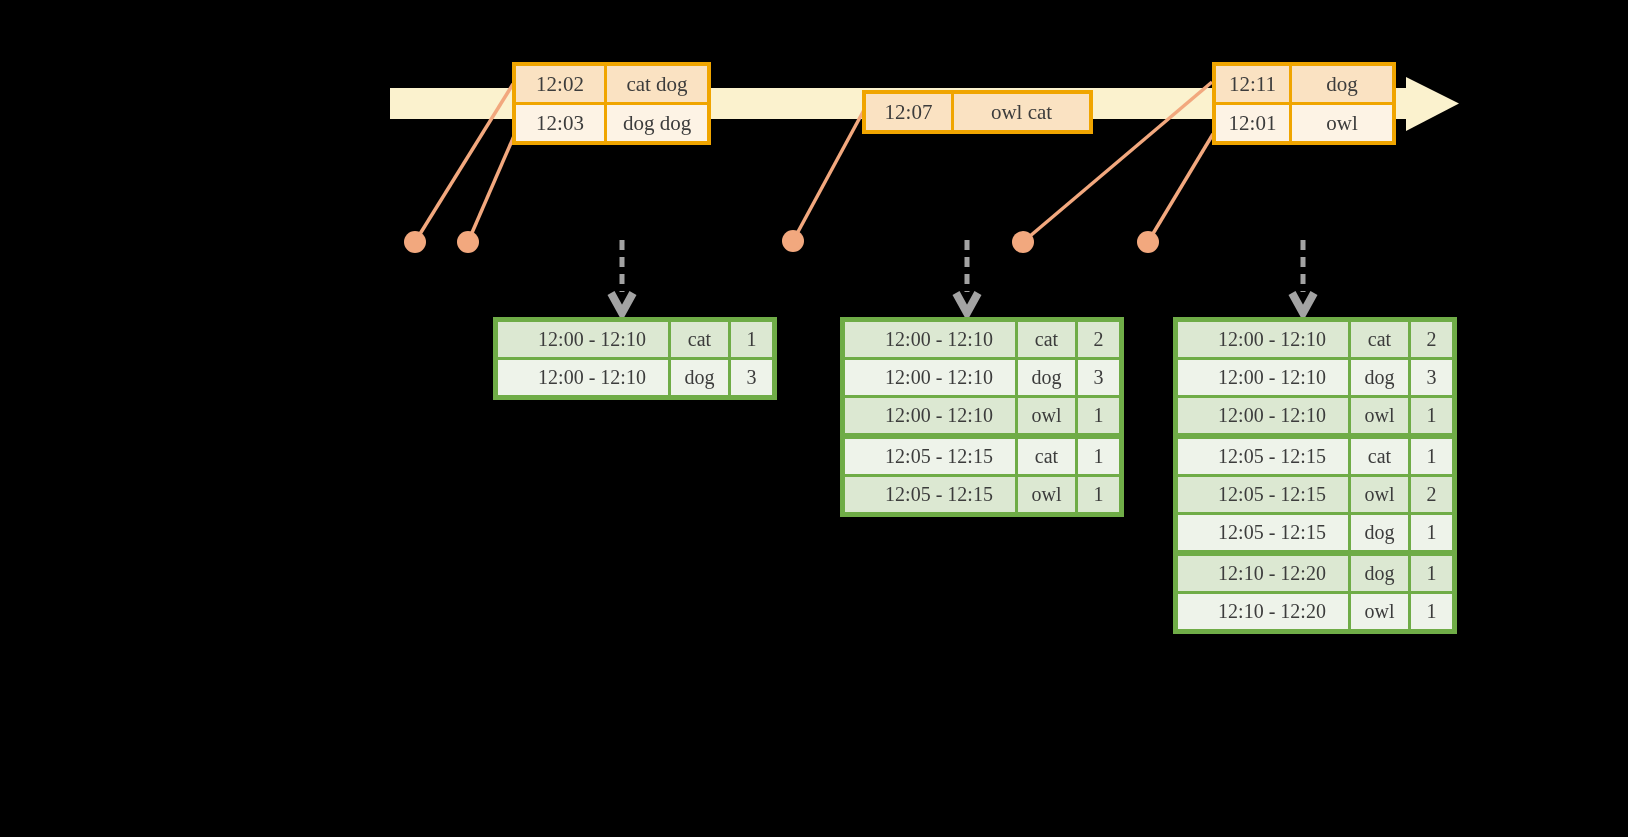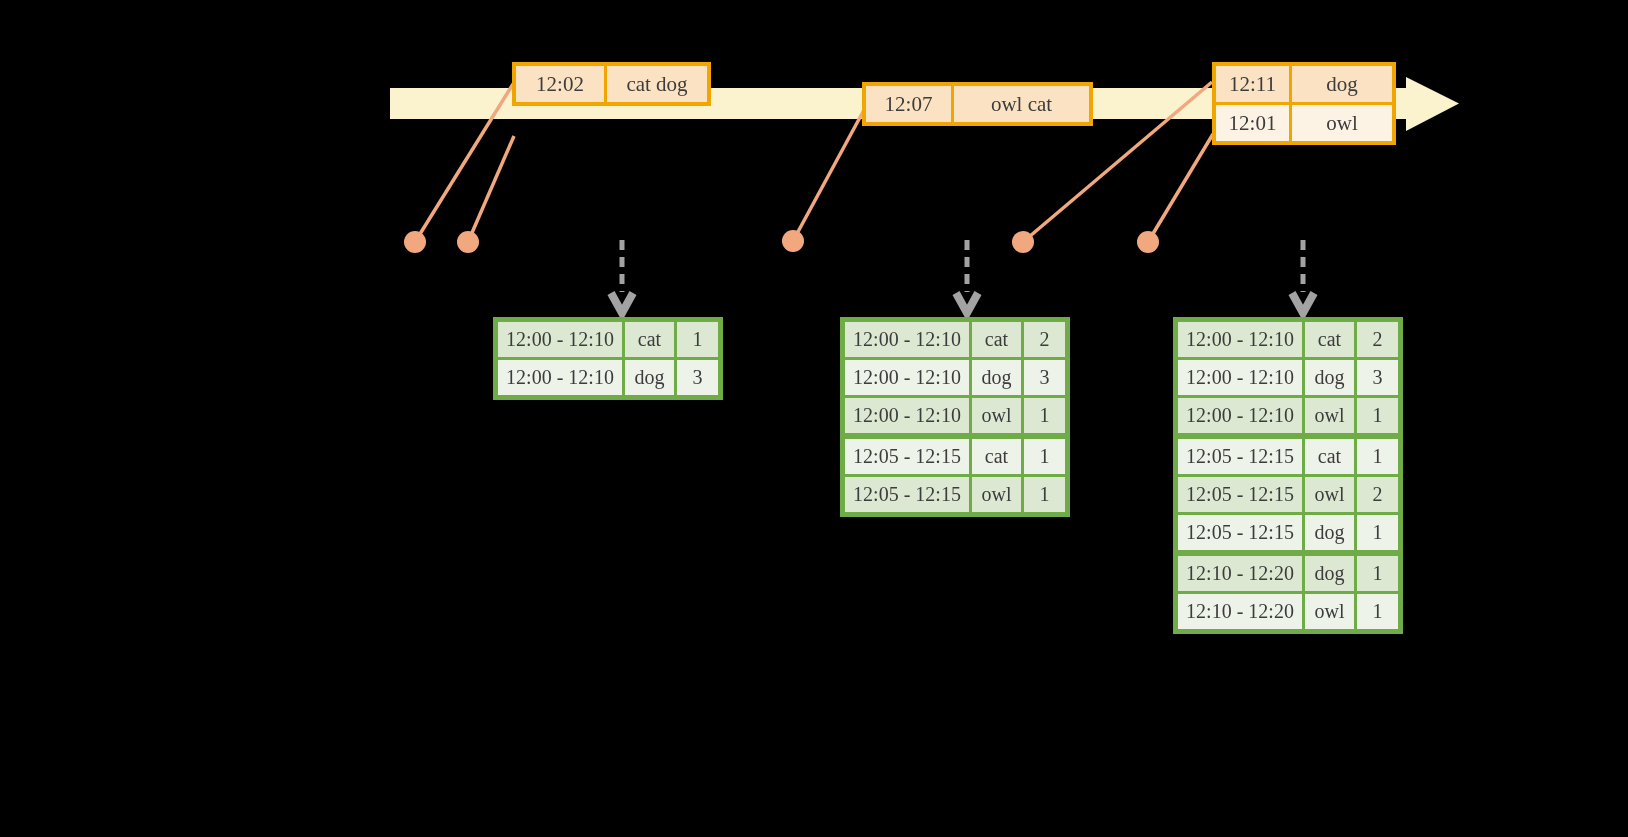--- a/index.html
+++ b/index.html
@@ -30,31 +30,31 @@
   .trow{display:flex;gap:3px;}
   .tcell{display:flex;align-items:center;justify-content:center;white-space:nowrap;}
   
   .etable{background:var(--orange_border);padding:4px;gap:3px;}
   .etable .tcell{height:36px;font-size:21px;}
   .etable .trow:nth-child(odd) .tcell{background:var(--peach_dark);}
   .etable .trow:nth-child(even) .tcell{background:var(--peach_light);}
   #et1{left:512px;top:62px;}
   #et1 .tcell:nth-child(1){width:88px;}
   #et1 .tcell:nth-child(2){width:100px;}
-  #et2{left:862px;top:82px;}
+  #et2{left:862px;top:90px;}
   #et2 .tcell:nth-child(1){width:85px;}
   #et2 .tcell:nth-child(2){width:135px;}
   #et3{left:1212px;top:62px;}
   #et3 .tcell:nth-child(1){width:73px;}
   #et3 .tcell:nth-child(2){width:100px;}
   
   .gtable{background:var(--green_border);padding:5px;gap:3px;}
   .gtable .tcell{height:35px;font-size:20px;}
-  .gtable .tcell:nth-child(1){width:124px;}
-  .gtable .tcell:nth-child(2){width:49px;}
+  .gtable .tcell:nth-child(1){width:152px;padding-left:18px;}
+  .gtable .tcell:nth-child(2){width:57px;}
   .gtable .tcell:nth-child(3){width:41px;}
   .gtable .trow:nth-child(odd) .tcell{background:var(--green_dark);}
   .gtable .trow:nth-child(even) .tcell{background:var(--green_light);}
   .gtable .trow.group-start{margin-top:3px;}
   #rt1{left:493px;top:317px;}
   #rt2{left:840px;top:317px;}
   #rt3{left:1173px;top:317px;}
 </style>
 </head>
 <body>
@@ -95,20 +95,24 @@
       <line x1="1303" y1="240" x2="1303" y2="292" stroke-width="5" stroke-dasharray="10 7"></line>
       <path d="M1292,293 L1303,313 L1314,293" stroke-width="8"></path>
     </g>
   </svg>
 
   <div id="et1" class="dtable etable">
       <div class="trow">
         <div class="tcell">12:02</div>
         <div class="tcell">cat dog</div>
       </div>
+      <div class="trow">
+        <div class="tcell">12:03</div>
+        <div class="tcell">dog dog</div>
+      </div>
     </div>
   <div id="et2" class="dtable etable">
       <div class="trow">
         <div class="tcell">12:07</div>
         <div class="tcell">owl cat</div>
       </div>
     </div>
   <div id="et3" class="dtable etable">
       <div class="trow">
         <div class="tcell">12:11</div>

